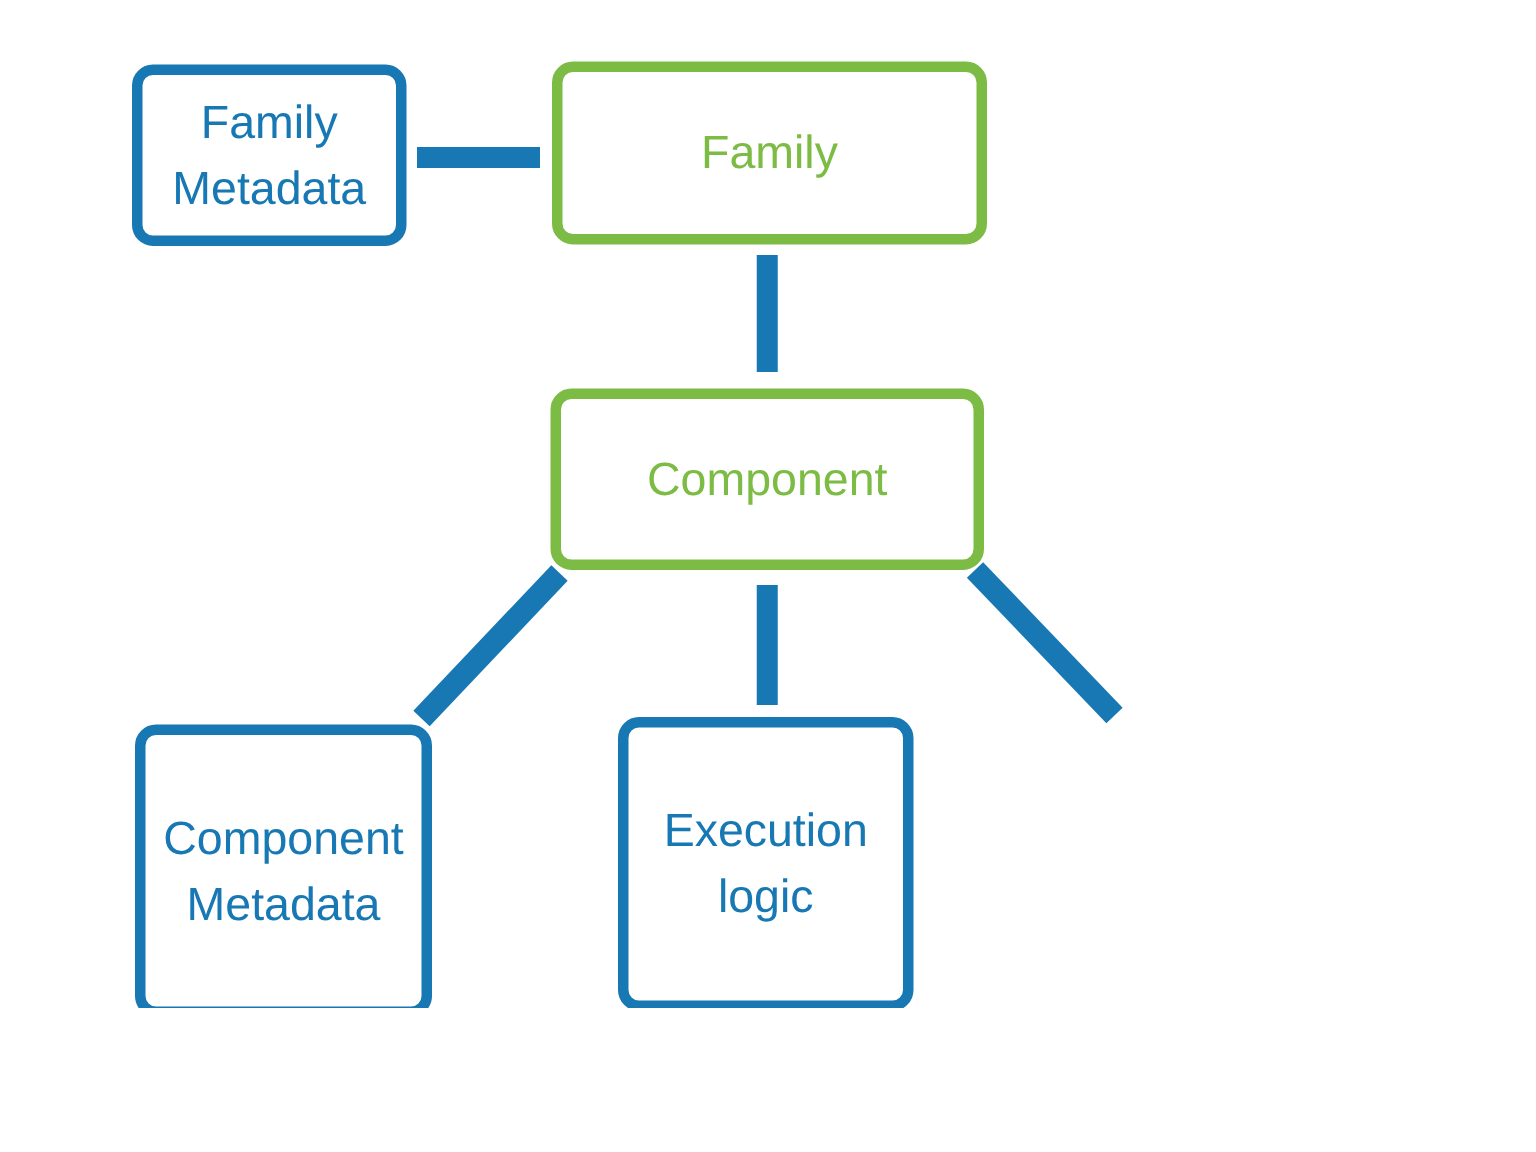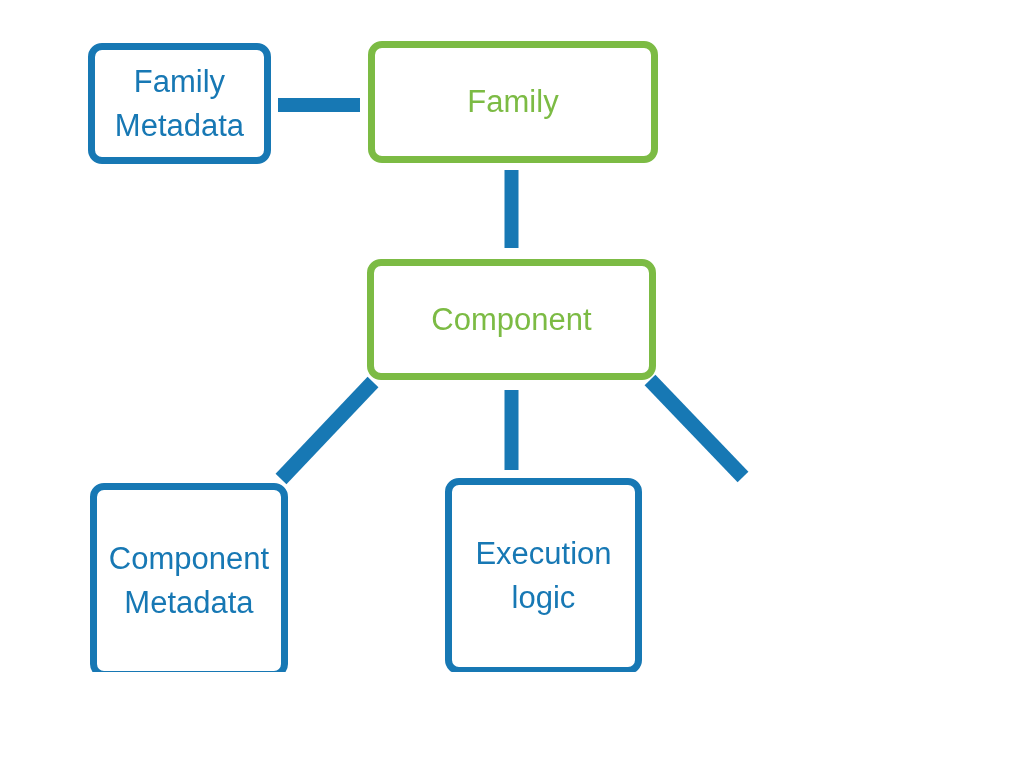--- a/index.html
+++ b/index.html
@@ -44,21 +44,21 @@
     color: #7cbb44;
   }
   .edge-line {
     stroke: #1778b4;
     stroke-linecap: butt;
   }
   #n-family-metadata   { left: 88px;  top: 43px;  width: 183px; height: 121px; }
   #n-family            { left: 368px; top: 41px;  width: 290px; height: 122px; }
   #n-component         { left: 367px; top: 259px; width: 289px; height: 121px; }
   #n-component-metadata{ left: 90px;  top: 483px; width: 198px; height: 195px; }
-  #n-execution-logic   { left: 412px; top: 478px; width: 197px; height: 196px; margin-left: 33px; }
+  #n-execution-logic   { left: 412px; top: 478px; width: 197px; height: 196px; }
   #n-layout-config     { left: 738px; top: 480px; width: 196px; height: 193px; }
 </style>
 </head>
 <body>
 
 <div id="canvas">
 
   <svg id="edges" viewBox="0 0 1024 768" xmlns="http://www.w3.org/2000/svg">
     <line class="edge-line" x1="278" y1="105" x2="360" y2="105" stroke-width="14"></line>
     <line class="edge-line" x1="511.5" y1="170" x2="511.5" y2="248" stroke-width="14"></line>

